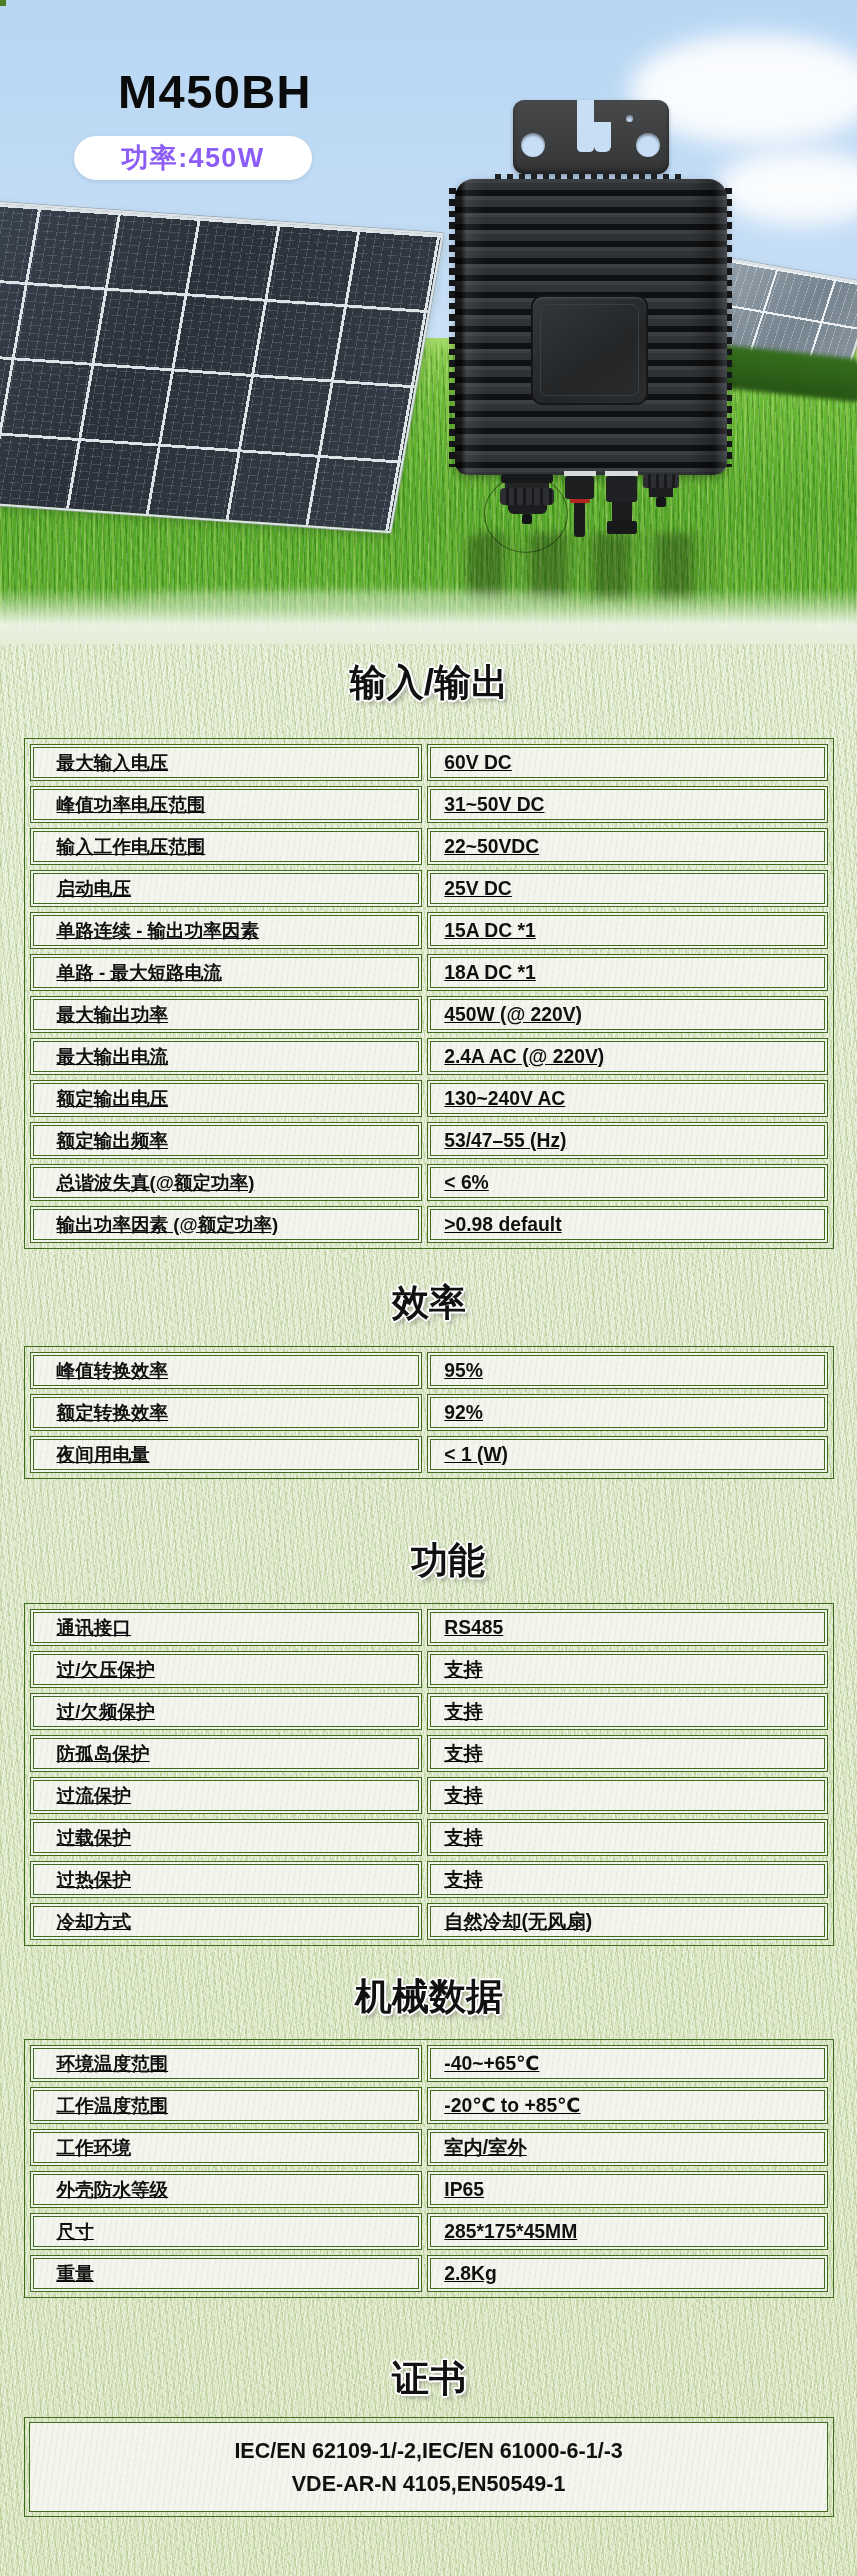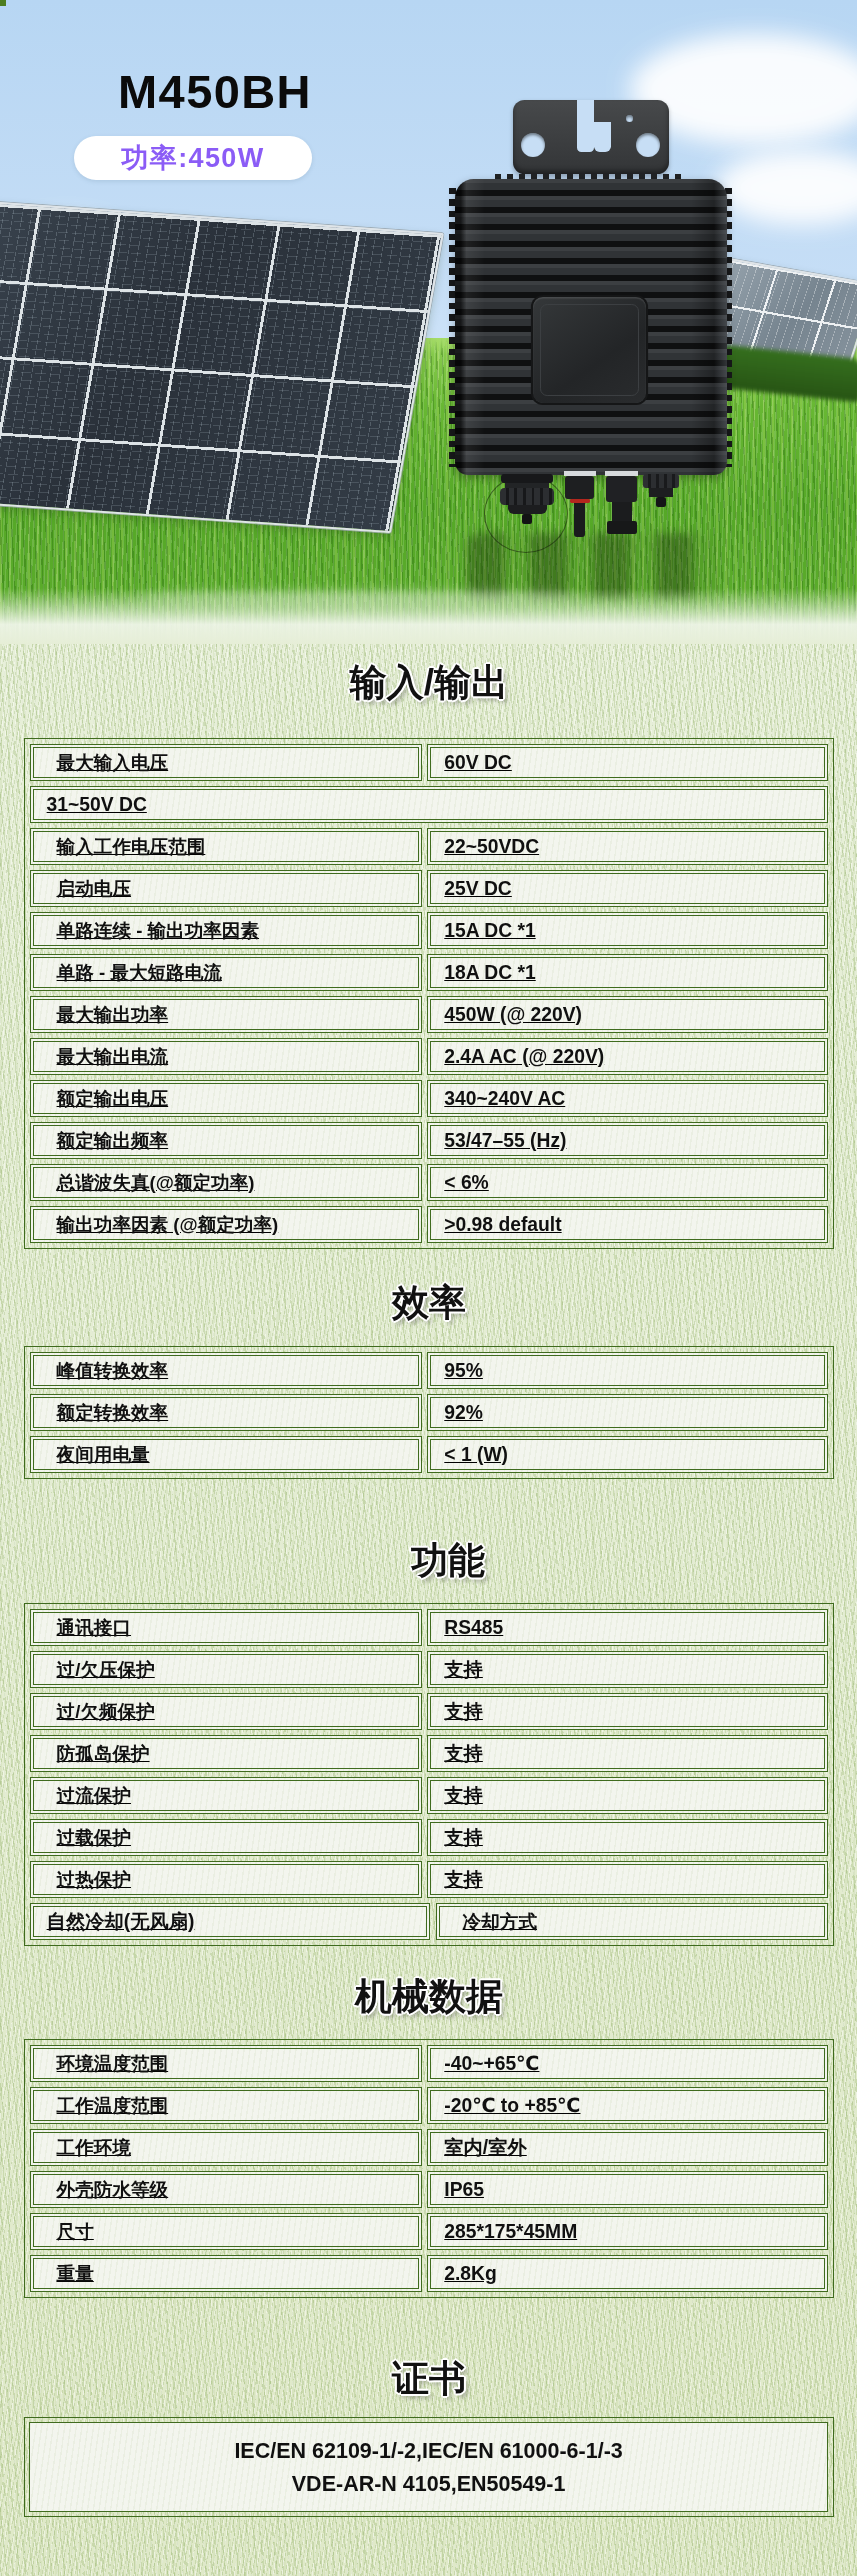--- a/index.html
+++ b/index.html
@@ -250,20 +250,23 @@
   <div class="row">
     <div class="cell cell-label">
       <span class="ct">最大输入电压</span>
     </div>
     <div class="cell cell-value">
       <span class="ct">60V DC</span>
     </div>
   </div>
 
   <div class="row">
+    <div class="cell cell-label">
+      <span class="ct">峰值功率电压范围</span>
+    </div>
     <div class="cell cell-value">
       <span class="ct">31~50V DC</span>
     </div>
   </div>
 
   <div class="row">
     <div class="cell cell-label">
       <span class="ct">输入工作电压范围</span>
     </div>
     <div class="cell cell-value">
@@ -314,21 +317,21 @@
     <div class="cell cell-value">
       <span class="ct">2.4A AC (@ 220V)</span>
     </div>
   </div>
 
   <div class="row">
     <div class="cell cell-label">
       <span class="ct">额定输出电压</span>
     </div>
     <div class="cell cell-value">
-      <span class="ct">340~240V AC</span>
+      <span class="ct">130~240V AC</span>
     </div>
   </div>
 
   <div class="row">
     <div class="cell cell-label">
       <span class="ct">额定输出频率</span>
     </div>
     <div class="cell cell-value">
       <span class="ct">53/47–55 (Hz)</span>
     </div>
@@ -442,25 +445,25 @@
   <div class="row">
     <div class="cell cell-label">
       <span class="ct">过热保护</span>
     </div>
     <div class="cell cell-value">
       <span class="ct">支持</span>
     </div>
   </div>
 
   <div class="row">
+    <div class="cell cell-label">
+      <span class="ct">冷却方式</span>
+    </div>
     <div class="cell cell-value">
       <span class="ct">自然冷却(无风扇)</span>
-    </div>
-    <div class="cell cell-label">
-      <span class="ct">冷却方式</span>
     </div>
   </div>
 </div>
 
     <h2 class="section-title" id="h-mech">机械数据</h2>
     <div class="spec-table" id="t-mech">
   <div class="row">
     <div class="cell cell-label">
       <span class="ct">环境温度范围</span>
     </div>

